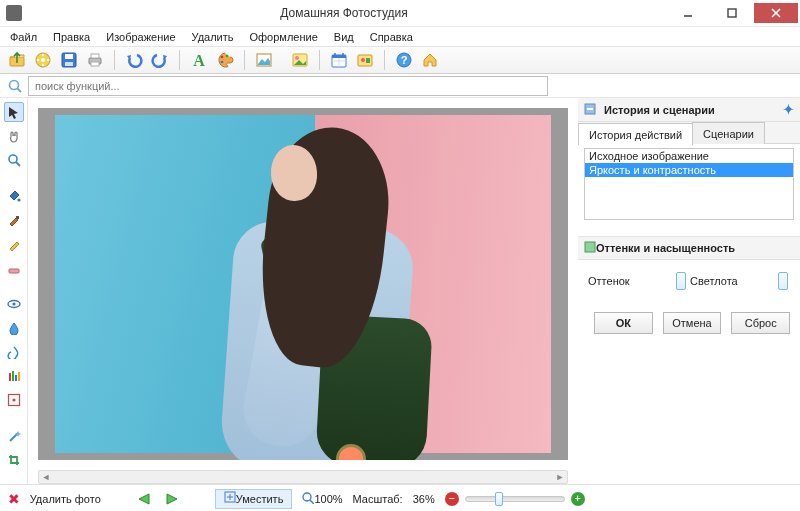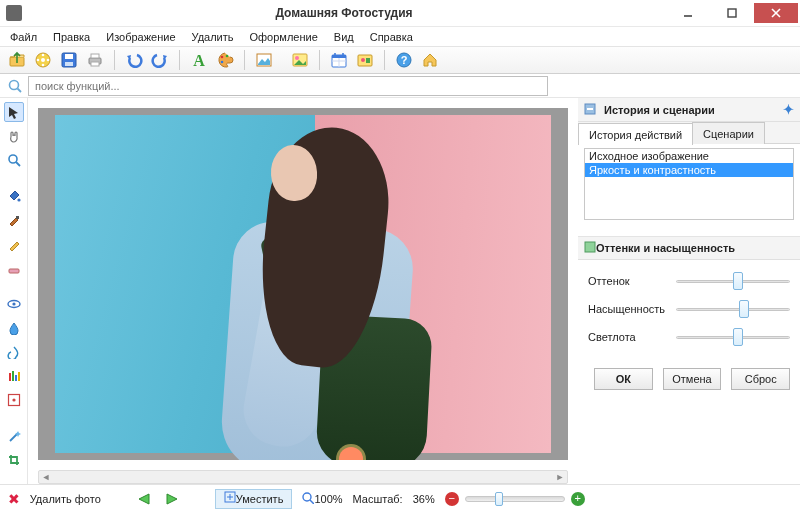--- a/index.html
+++ b/index.html
@@ -2,21 +2,21 @@
 <html><head>
 <meta charset="utf-8">
 <style>
   * { box-sizing: border-box; }
   html, body { margin: 0; padding: 0; font-family: Tahoma, Arial, sans-serif; font-size: 11px; color: #222; }
   body { width: 800px; height: 511px; background: #fff; overflow: hidden; position: relative; }
 
   
   .titlebar { height: 27px; background: #fff; display: flex; align-items: center; border-bottom: 1px solid #e9e9e9; }
   .titlebar .app-icon { width: 16px; height: 16px; margin-left: 6px; background: #666; border-radius: 2px; }
-  .titlebar .title { flex: 1; text-align: center; font-size: 12px; color: #333; font-weight: bold; }
+  .titlebar .title { flex: 1; text-align: center; font-size: 12px; color: #333; }
   .titlebar .winbtn { width: 44px; height: 20px; display: flex; align-items: center; justify-content: center; }
   .titlebar .winbtn.close { background: #c75050; color: #fff; margin-right: 2px; }
   .titlebar .winbtn svg { display: block; }
 
   
   .menubar { height: 19px; display: flex; align-items: center; gap: 4px; padding: 0 4px; background: #fff; }
   .menubar span { padding: 2px 6px; font-size: 11px; cursor: default; }
 
   
   .toolbar { height: 28px; display: flex; align-items: center; padding: 0 6px; background: linear-gradient(#fdfdfd,#f2f2f2); border-top: 1px solid #e4e4e4; border-bottom: 1px solid #d0d0d0; gap: 4px; }
@@ -67,21 +67,21 @@
   .tabs { height: 22px; display: flex; background: #f4f4f4; border-bottom: 1px solid #d6d6d6; }
   .tab { height: 22px; line-height: 22px; padding: 0 10px; border: 1px solid #c8c8c8; border-bottom: none; margin-right: -1px; font-size: 11px; background: #f0f0f0; }
   .tab.active { background: #fff; position: relative; top: 1px; }
 
   .historylist { height: 72px; margin: 4px 6px; border: 1px solid #c8c8c8; background: #fff; overflow: hidden; font-size: 11px; }
   .historylist .row { height: 14px; line-height: 14px; padding: 0 4px; white-space: nowrap; overflow: hidden; }
   .historylist .row.sel { background: #3399ff; color: #fff; }
 
   .panel-head2 { height: 24px; margin-top: 12px; background: #f4f4f4; border-top: 1px solid #e4e4e4; border-bottom: 1px solid #e0e0e0; display: flex; align-items: center; padding: 0 6px; font-weight: bold; font-size: 11px; }
 
-  .sliders { padding: 14px 10px 4px 10px; display: flex; flex-direction: column; gap: 14px; }
+  .sliders { padding: 14px 10px 4px 10px; display: flex; flex-direction: row; gap: 14px; }
   .srow { display: flex; align-items: center; gap: 8px; }
   .srow label { width: 80px; font-size: 11px; }
   .slider { flex: 1; position: relative; height: 14px; }
   .slider .track { position: absolute; top: 6px; left: 0; right: 0; height: 3px; border-radius: 2px; background: linear-gradient(#d9d9d9,#efefef); border: 1px solid #c6c6c6; }
   .slider .thumb { position: absolute; top: -2px; width: 10px; height: 18px; background: linear-gradient(#f6fbff,#dbeffc); border: 1px solid #7fb6df; border-radius: 2px; }
 
   .btnrow { display: flex; gap: 10px; padding: 20px 10px 0 10px; }
   .btn { flex: 1; height: 22px; border: 1px solid #b6b6b6; background: linear-gradient(#fdfdfd,#eaeaea); font-size: 11px; text-align: center; line-height: 20px; cursor: default; }
   .btn.bold { font-weight: bold; margin-left: 6px; }
 
@@ -417,27 +417,20 @@
 
     <div class="sliders">
       <div class="srow">
         <label>Оттенок</label>
         <div class="slider clickable">
             <div class="track"></div>
             <div class="thumb" style="left:50%"></div>
           </div>
       </div>
       <div class="srow">
-        <label>Насыщенность</label>
-        <div class="slider clickable">
-            <div class="track"></div>
-            <div class="thumb" style="left:55%"></div>
-          </div>
-      </div>
-      <div class="srow">
         <label>Светлота</label>
         <div class="slider clickable">
             <div class="track"></div>
             <div class="thumb" style="left:50%"></div>
           </div>
       </div>
     </div>
 
     <div class="btnrow">
       <div class="btn bold clickable">ОК</div>

